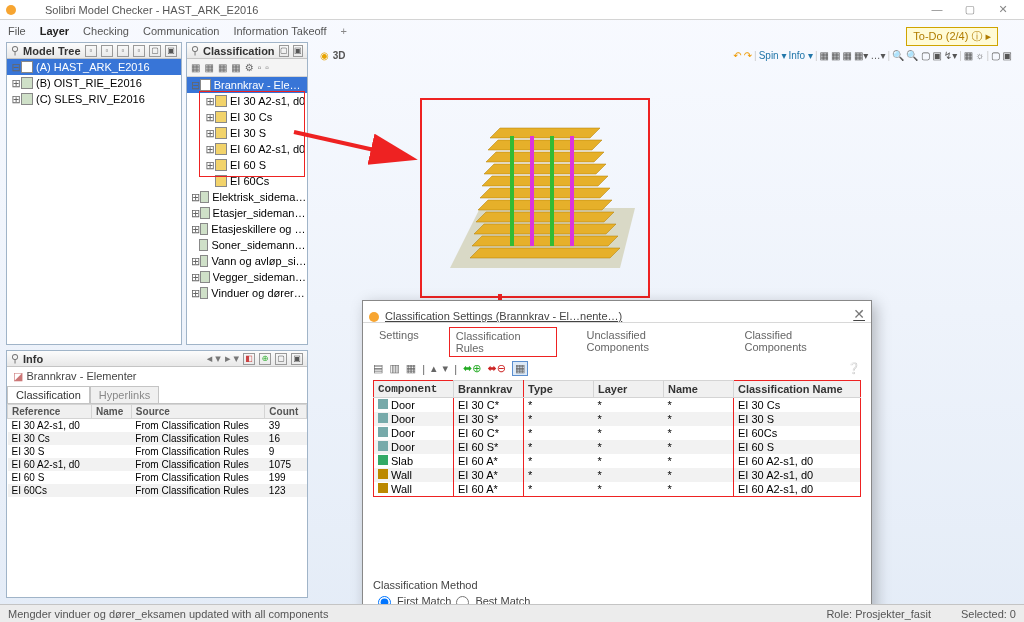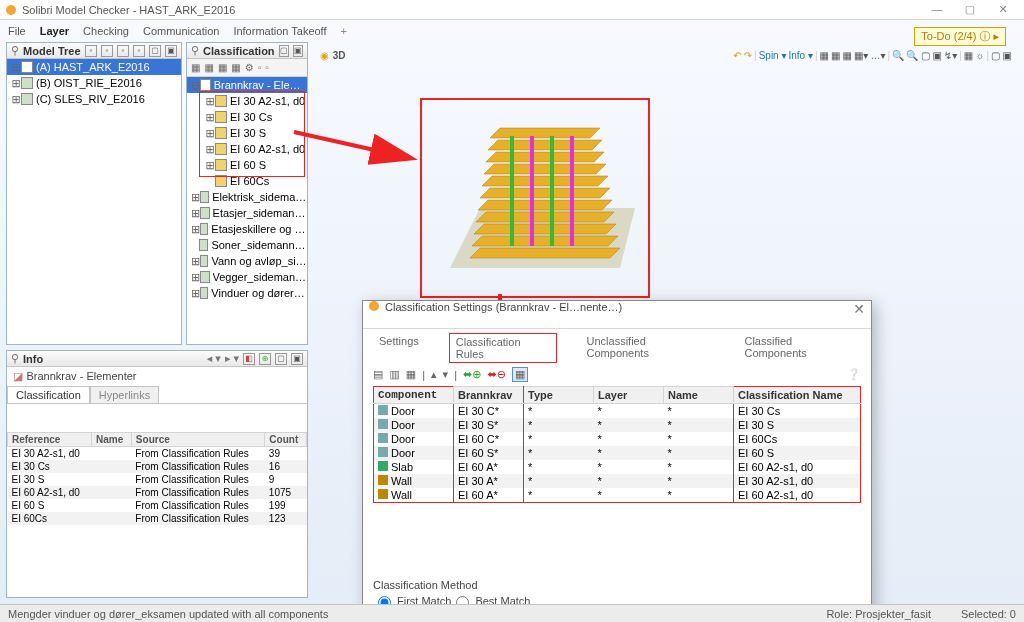--- a/index.html
+++ b/index.html
@@ -1,17 +1,17 @@
 <!DOCTYPE html>
 <html><head>
 <meta charset="utf-8">
 <style>
   * { box-sizing: border-box; font-family: Tahoma, sans-serif; font-size: 11px; }
   body { margin: 0; background: linear-gradient(#f8faff, #e4ecf7); width: 1024px; height: 622px; overflow: hidden; position: relative; }
-  .titlebar { height: 20px; background: #fff; display: flex; align-items: center; padding: 0 6px; border-bottom: 1px solid #d4d4d4; }
+  .titlebar { height: 20px; background: #fff; display: flex; align-items: center; padding: 0 6px; border-bottom: 1px solid #d4d4d4; gap: 23px; }
   .titlebar .circle { width: 10px; height: 10px; border-radius: 50%; background: #f7a531; margin-right: 6px; }
   .titlebar-title { flex: 1; color: #555; }
   .win-controls span { display: inline-block; width: 30px; text-align: center; color: #888; }
   .menubar { height: 22px; display: flex; align-items: center; padding: 0 8px; gap: 14px; }
   .menubar span { color: #555; }
   .menubar .active { color: #222; font-weight: bold; }
   .menubar .plus { color: #888; }
   .layout { position: absolute; top: 42px; left: 0; right: 0; bottom: 18px; }
   .panel { position: absolute; border: 1px solid #a0b4c8; background: #fff; }
   .panel-head { height: 16px; background: linear-gradient(#fcfcfc, #e8e8e8); border-bottom: 1px solid #c4c4c4; display: flex; align-items: center; padding: 0 4px; gap: 4px; }
@@ -21,38 +21,38 @@
   .toolbar { height: 18px; background: #f4f4f4; border-bottom: 1px solid #d4d4d4; display: flex; align-items: center; padding: 0 4px; gap: 4px; }
   .toolbar span { font-size: 10px; color: #666; }
   .tree { overflow: auto; height: calc(100% - 34px); }
   .tree-row { height: 16px; display: flex; align-items: center; white-space: nowrap; padding-left: 4px; }
   .tree-row .exp { width: 10px; text-align: center; color: #666; }
   .tree-row .ico { width: 12px; height: 12px; margin-right: 3px; display: inline-block; }
   .selected { background: #3875d7; color: #fff; }
   .info-tabs { display: flex; gap: 0; border-bottom: 1px solid #c4c4c4; }
   .info-tabs div { padding: 2px 8px; border: 1px solid #c4c4c4; border-bottom: none; background: #f0f0f0; color: #888; }
   .info-tabs .act { background: #fff; color: #333; }
-  .grid { width: 100%; border-collapse: collapse; margin-top: 28px; }
+  .grid { width: 100%; border-collapse: collapse; }
   .grid th, .grid td { text-align: left; padding: 1px 4px; font-size: 10px; white-space: nowrap; }
   .grid th { background: #f0f0f0; border: 1px solid #d4d4d4; color: #555; }
   .grid tbody tr:nth-child(even) { background: #f2f2f2; }
 
   .viewport { position: absolute; left: 320px; right: 8px; top: 4px; bottom: 0; }
   .vp-toolbar { position: absolute; top: 0; right: 4px; left: 0; height: 18px; display: flex; align-items: center; }
   .vp-toolbar .left { display: flex; gap: 4px; align-items: center; }
   .vp-toolbar .right { display: flex; gap: 2px; align-items: center; margin-left: auto; }
   .vp-toolbar span { font-size: 10px; color: #555; }
-  .todo { position: absolute; top: -19px; right: 10px; background: #fffbd6; border: 1px solid #cfa400; padding: 1px 6px; color: #b07c00; }
+  .todo { position: absolute; top: -19px; right: 18px; background: #fffbd6; border: 1px solid #cfa400; padding: 1px 6px; color: #b07c00; }
 
   .redbox { border: 1.5px solid #e22; }
   .building { position: absolute; left: 420px; top: 56px; width: 230px; height: 200px; border: 2px solid #e22; display: flex; align-items: center; justify-content: center; }
   .arrow { position: absolute; }
 
   .dialog { position: absolute; left: 362px; top: 258px; width: 510px; height: 342px; background: #fff; border: 1px solid #888; box-shadow: 4px 4px 14px rgba(0,0,0,0.25); }
-  .dialog-title { height: 28px; display: flex; align-items: flex-start; padding: 0 6px; color: #444; border-bottom: 1px solid #d8d8d8; }
+  .dialog-title { height: 22px; display: flex; align-items: flex-end; padding: 0 6px; color: #444; border-bottom: 1px solid #d8d8d8; text-decoration: underline; }
   .dialog-title .circle { width: 10px; height: 10px; border-radius: 50%; background: #f7a531; margin-right: 6px; }
   .dialog-title .close { margin-left: auto; color: #777; font-size: 14px; }
   .dlg-tabs { display: flex; gap: 24px; padding: 4px 10px 0; color: #666; }
   .dlg-tabs span { padding: 2px 6px; }
   .dlg-tabs .act { border: 1.5px solid #e22; }
   .dlg-toolbar { padding: 4px 10px; display: flex; gap: 6px; align-items: center; }
   .dlg-toolbar span { font-size: 11px; color: #666; }
   .dlg-toolbar .sel { border: 1px solid #5a8ecf; background: #dce9f7; padding: 0 2px; }
   .dlg-table { margin: 0 10px; }
   .dlg-table table { width: 100%; border-collapse: collapse; }

